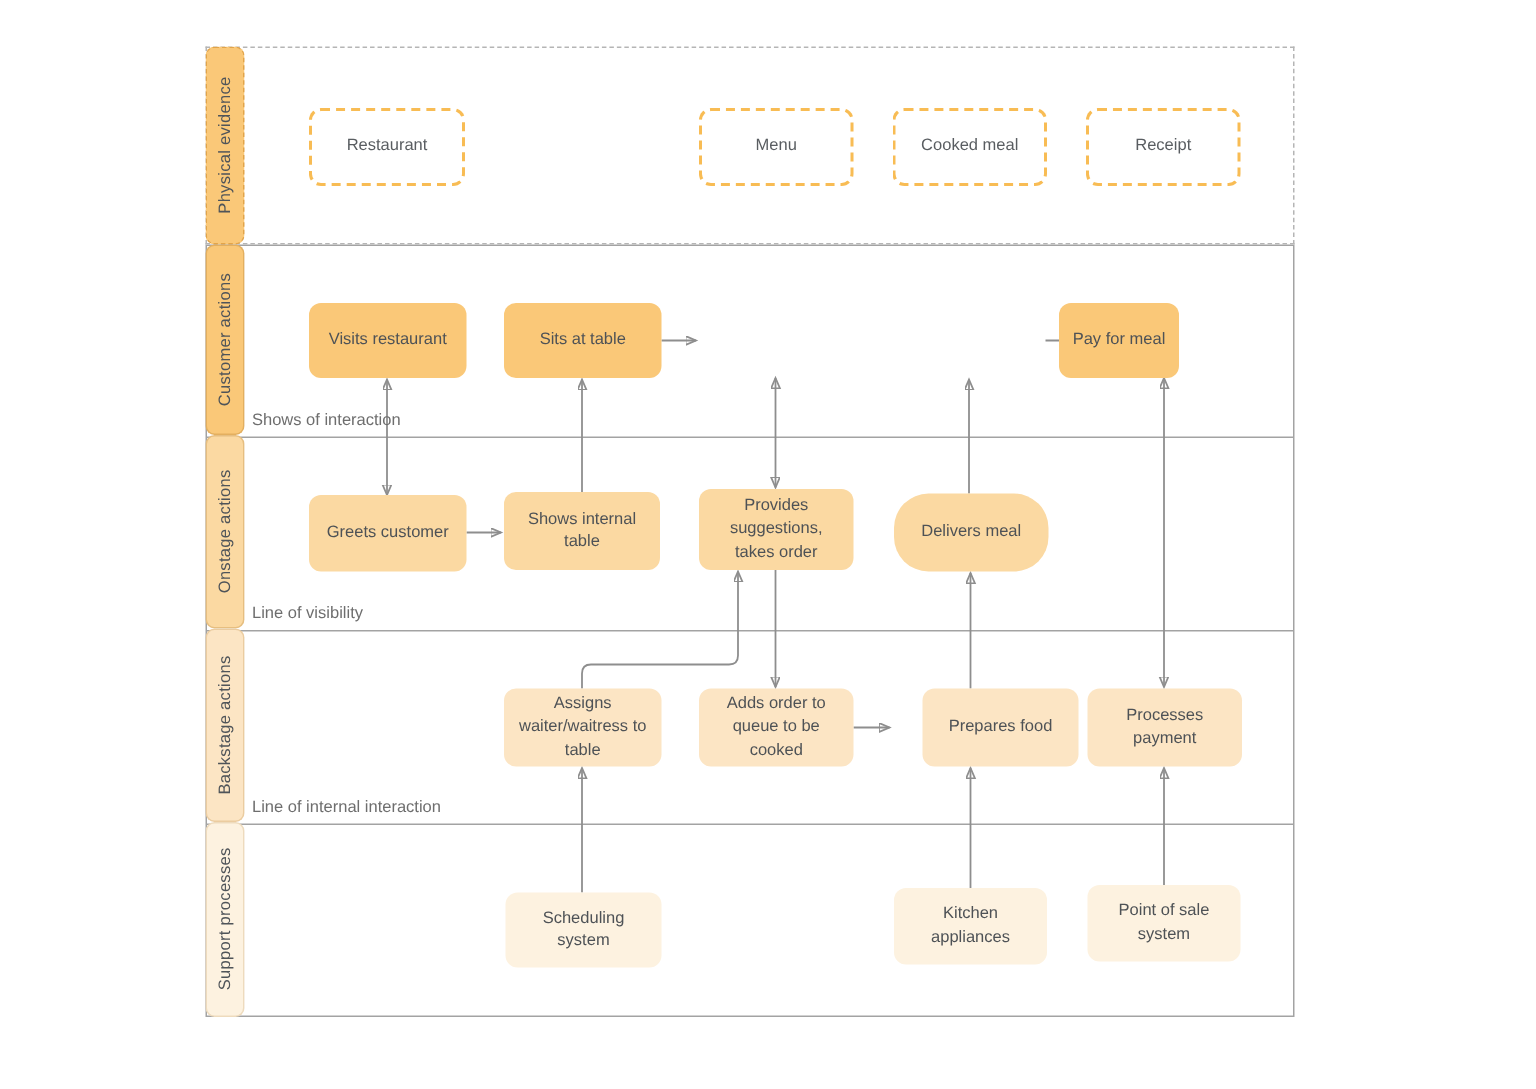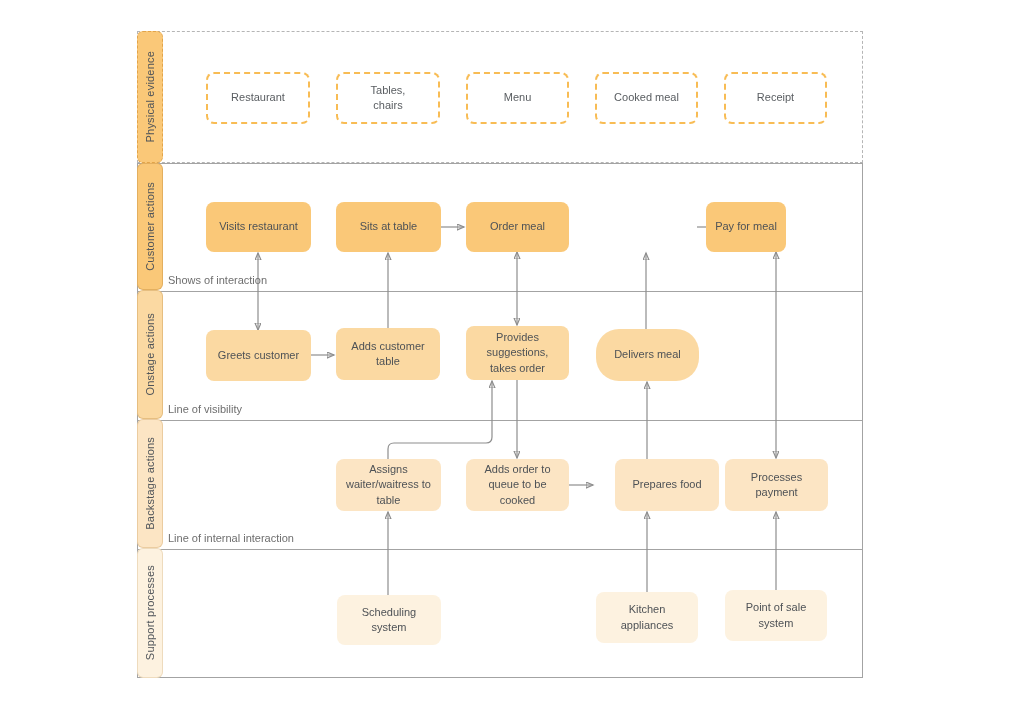--- a/index.html
+++ b/index.html
@@ -92,33 +92,30 @@
     </div>
   <div class="lane-label ll-support">
       <span>Support processes</span>
     </div>
 
   <div class="line-caption" style="left:168px; top:274px;">Shows of interaction</div>
   <div class="line-caption" style="left:168px; top:403px;">Line of visibility</div>
   <div class="line-caption" style="left:168px; top:532px;">Line of internal interaction</div>
 
   <div class="node dashed-node" style="left:206px; top:72px; width:104px; height:52px;">Restaurant</div>
-  <div class="node dashed-node" style="left:336px; top:72px; width:104px; height:52px;">Tables,
-chairs</div>
   <div class="node dashed-node" style="left:466px; top:72px; width:103px; height:52px;">Menu</div>
   <div class="node dashed-node" style="left:595px; top:72px; width:103px; height:52px;">Cooked meal</div>
   <div class="node dashed-node" style="left:724px; top:72px; width:103px; height:52px;">Receipt</div>
 
   <div class="node fill-customer" style="left:206px; top:202px; width:105px; height:50px;">Visits restaurant</div>
   <div class="node fill-customer" style="left:336px; top:202px; width:105px; height:50px;">Sits at table</div>
-  <div class="node fill-customer" style="left:466px; top:202px; width:103px; height:50px;">Order meal</div>
   <div class="node fill-customer" style="left:706px; top:202px; width:80px; height:50px;">Pay for meal</div>
 
   <div class="node fill-onstage" style="left:206px; top:330px; width:105px; height:51px;">Greets customer</div>
-  <div class="node fill-onstage" style="left:336px; top:328px; width:104px; height:52px;">Adds customer
+  <div class="node fill-onstage" style="left:336px; top:328px; width:104px; height:52px;">Shows internal
 table</div>
   <div class="node fill-onstage" style="left:466px; top:326px; width:103px; height:54px;">Provides
 suggestions,
 takes order</div>
   <div class="node fill-onstage" style="left:596px; top:329px; width:103px; height:52px;border-radius:23px;">Delivers meal</div>
 
   <div class="node fill-backstage" style="left:336px; top:459px; width:105px; height:52px;">Assigns
 waiter/waitress to
 table</div>
   <div class="node fill-backstage" style="left:466px; top:459px; width:103px; height:52px;">Adds order to

